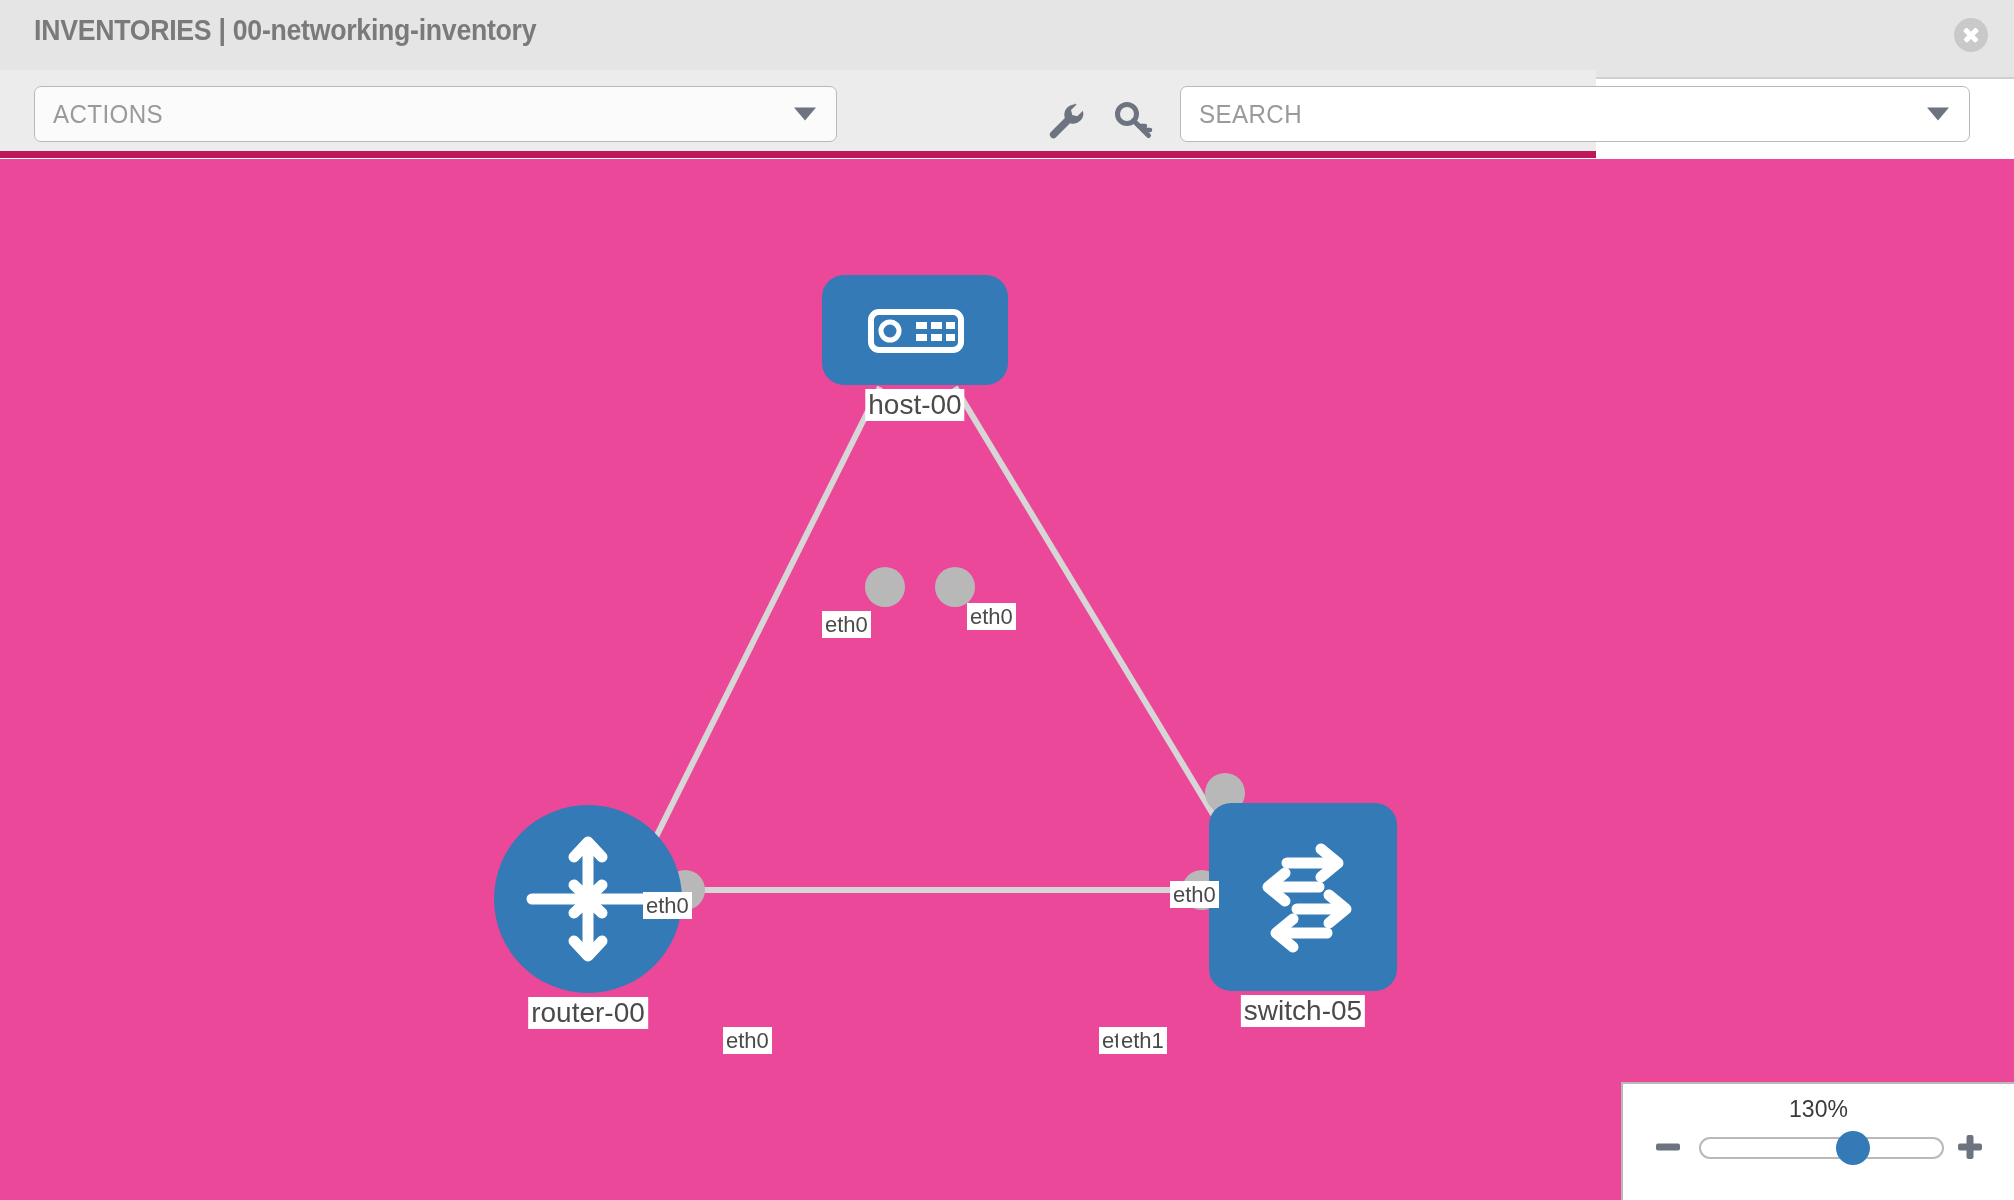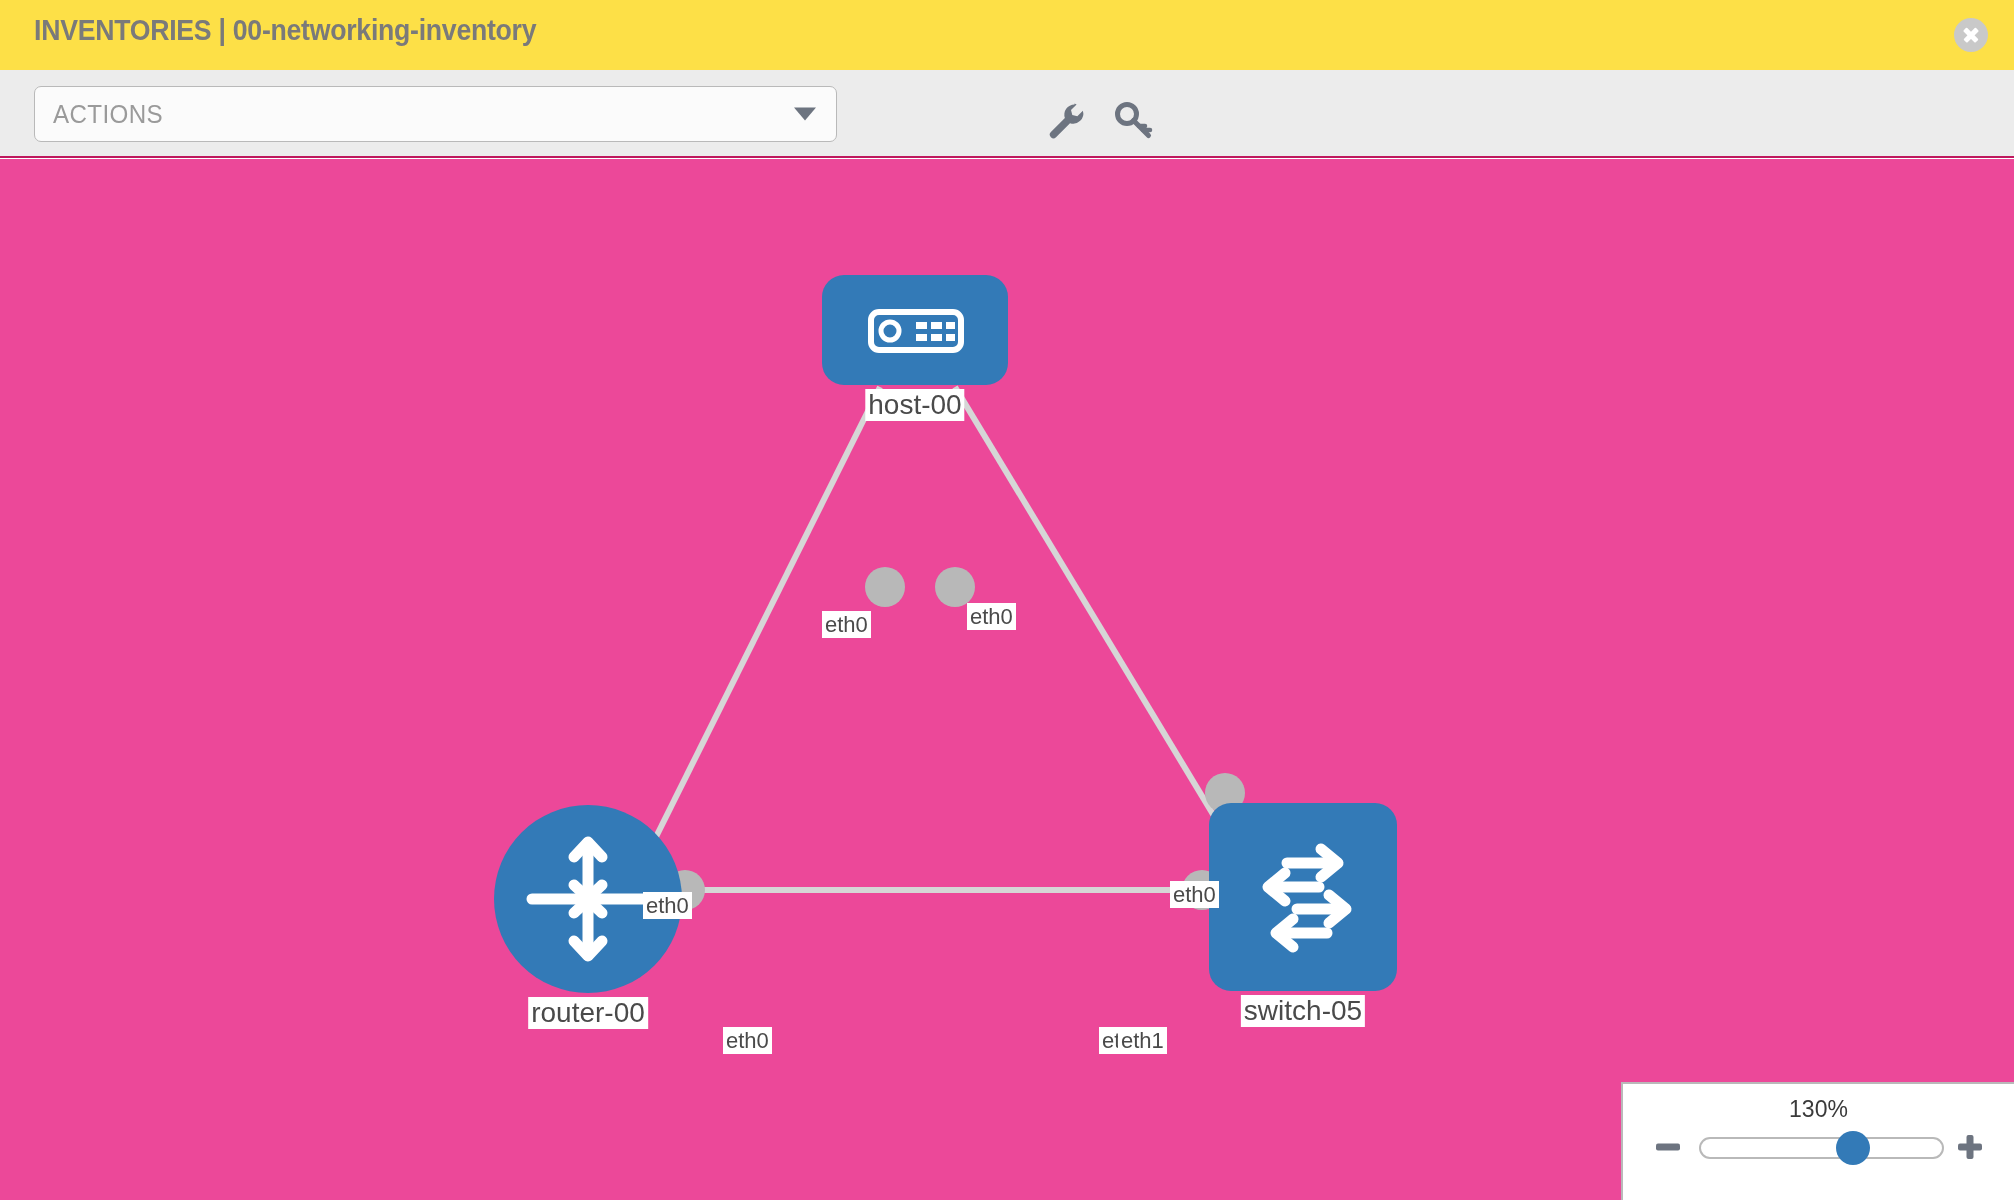--- a/index.html
+++ b/index.html
@@ -18,21 +18,21 @@
     height: 1200px;
     background: #ffffff;
   }
 
   
   .header {
     position: absolute;
     left: 0; top: 0;
     width: 2014px;
     height: 79px;
-    background: #fde047;
+    background: #e5e5e5;
     border-bottom: 2px solid #d0d0d0;
   }
   .header-title {
     position: absolute;
     left: 34px; top: 14px;
     font-family: "Liberation Sans Narrow", "Liberation Sans", sans-serif;
     font-size: 29px;
     font-weight: 700;
     color: #7a7a7a;
     letter-spacing: -0.3px;
@@ -55,24 +55,24 @@
     background: #ffffff;
     border-radius: 1px;
   }
   .close-btn .x1 { transform: translate(-50%,-50%) rotate(45deg); }
   .close-btn .x2 { transform: translate(-50%,-50%) rotate(-45deg); }
 
   
   .toolbar {
     position: absolute;
     left: 0; top: 70px;
-    width: 2014px;
+    width: 1596px;
     height: 88px;
     background: #ececec;
-    border-bottom: 2px solid #be185d;
+    border-bottom: 7px solid #be185d;
   }
   .actions-select {
     position: absolute;
     left: 34px; top: 16px;
     width: 803px; height: 56px;
     background: #fbfbfb;
     border: 1px solid #b9b9b9;
     border-radius: 7px;
     cursor: pointer;
   }
@@ -276,20 +276,24 @@
 
     <div class="tool-icon key">
       <svg viewBox="0 0 44 44" xmlns="http://www.w3.org/2000/svg">
         <circle cx="15" cy="16" r="9.5" fill="none" stroke="#6d7480" stroke-width="5"></circle>
         <path d="M21.5 22.5 L36.5 37.5" stroke="#6d7480" stroke-width="5" stroke-linecap="round"></path>
         <path d="M31 32 L38 32" stroke="#6d7480" stroke-width="4.5" stroke-linecap="round"></path>
         <path d="M27 28 L33 28" stroke="#6d7480" stroke-width="4.5" stroke-linecap="round"></path>
       </svg>
     </div>
 
+    <div class="search-box">
+      <div class="lbl">SEARCH</div>
+      <div class="caret"></div>
+    </div>
   </div>
 
   <div class="canvas">
 
     <svg class="topo-svg" viewBox="0 0 2014 1041" xmlns="http://www.w3.org/2000/svg">
 
       <line x1="880" y1="228" x2="645" y2="700" stroke="#d6d6d6" stroke-width="6"></line>
 
       <line x1="955" y1="228" x2="1240" y2="700" stroke="#d6d6d6" stroke-width="6"></line>
 

